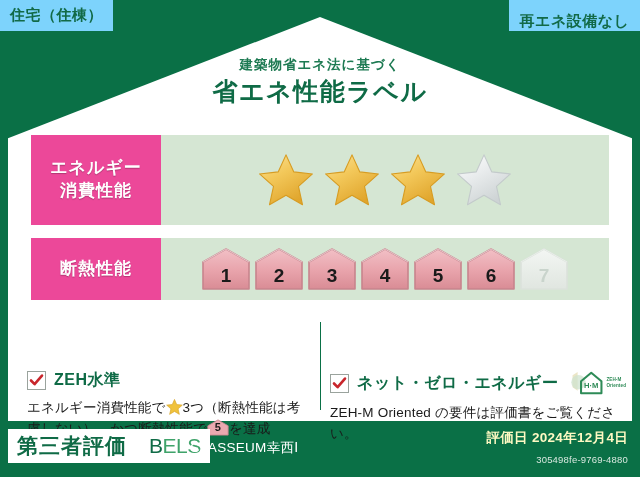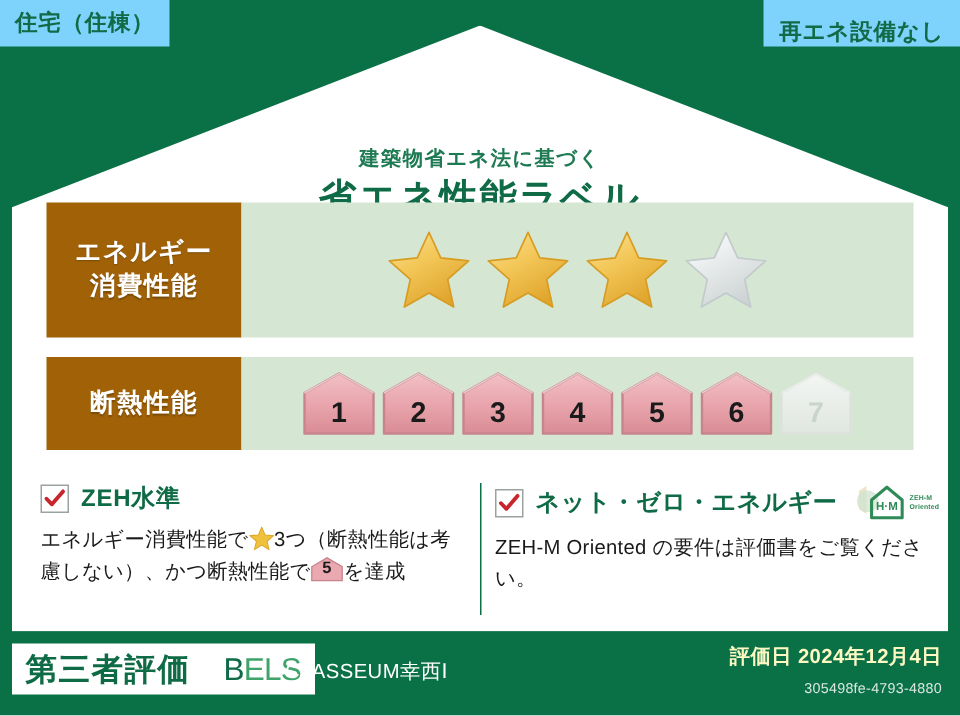--- a/index.html
+++ b/index.html
@@ -38,39 +38,39 @@
     z-index: 2;
   }
 
   
   #title-block {
     position: absolute; left: 0; right: 0; top: 57px;
     text-align: center; z-index: 4;
   }
   #title-sub {
     font-size: 13.5px; font-weight: bold; color: #1d7a52;
-    letter-spacing: 1px; line-height: 1.2; margin-top: 41px;
+    letter-spacing: 1px; line-height: 1.2;
   }
   #title-main {
     font-size: 25px; font-weight: bold; color: #0f6b46;
     letter-spacing: 1.5px; margin-top: 5px; line-height: 1.1;
   }
 
   
   .rating-row {
     position: absolute; left: 31px; right: 31px;
     display: flex; align-items: stretch;
     z-index: 4;
   }
   #row-energy    { top: 135px; height: 90px; }
   #row-insulation{ top: 238px; height: 62px; }
 
   .row-label {
     flex: 0 0 130px;
-    background: #a16207;
+    background: #ec4899;
     color: #ffffff;
     font-size: 17px; font-weight: bold;
     letter-spacing: 1px;
     display: flex; flex-direction: column;
     align-items: center; justify-content: center;
     line-height: 1.35;
     text-shadow: 0 1px 1px rgba(0,0,0,.25);
   }
   .row-value {
     flex: 1 1 auto;
@@ -106,20 +106,21 @@
   #note-right { left: 330px; width: 290px; }
   #note-divider {
     position: absolute; left: 320px; top: 322px;
     width: 1px; height: 88px;
     background: #0a7046;
     z-index: 5;
   }
   .note-head {
     display: flex; align-items: center; gap: 8px;
     margin-bottom: 7px;
+    margin-top: 48px;
   }
   .chk {
     flex: 0 0 auto;
     width: 19px; height: 19px;
     border: 1.5px solid #9aa39d;
     background: #fff;
     position: relative;
   }
   .chk svg { position: absolute; left: 1px; top: 1px; }
   .note-title {
@@ -414,16 +415,16 @@
     <div class="note-body">ZEH-M Oriented の要件は評価書をご覧ください。</div>
   </div>
 
   <div id="footer">
     <div id="bels-box">
       <span id="bels-label">第三者評価</span>
       <span id="bels-mark"><span class="b">B</span><span class="els">ELS</span></span>
     </div>
     <div id="building-name">CLASSEUM幸西Ⅰ</div>
     <div id="eval-date">評価日 2024年12月4日</div>
-    <div id="eval-id">305498fe-4793-4880</div>
+    <div id="eval-id">305498fe-9769-4880</div>
   </div>
 
 </div>
 
 </body></html>

